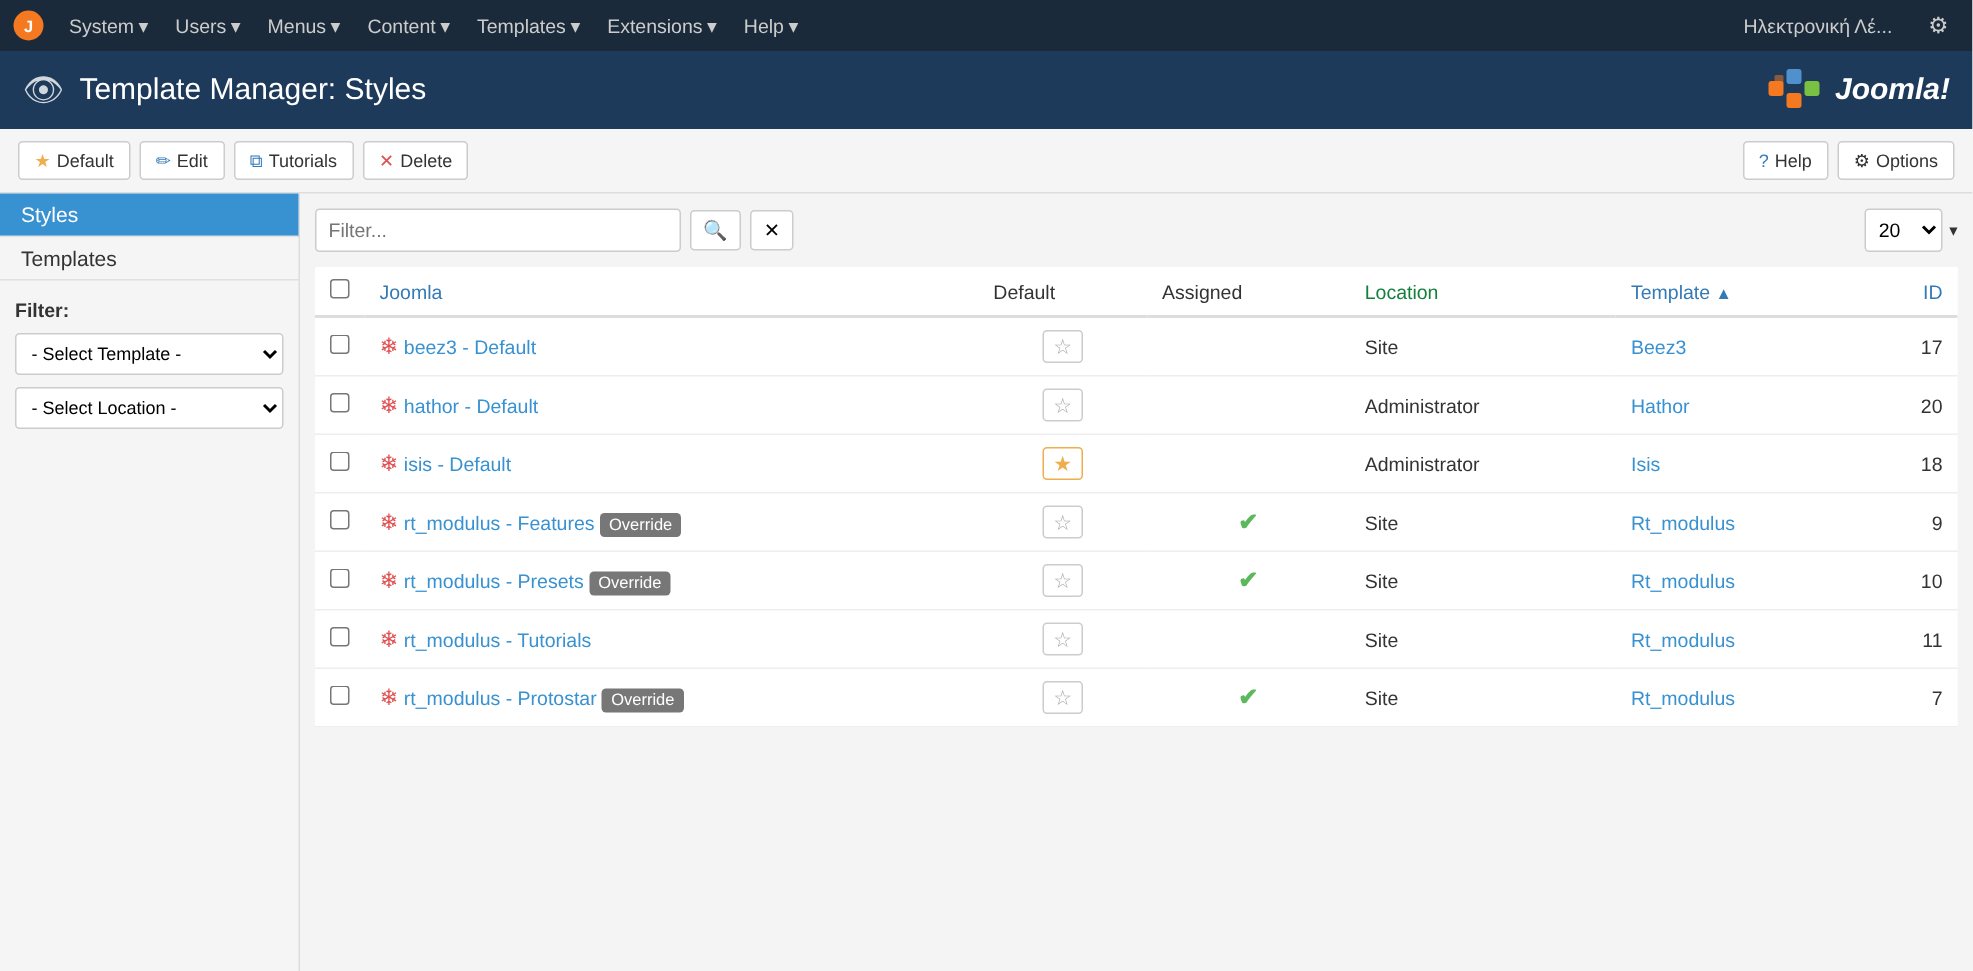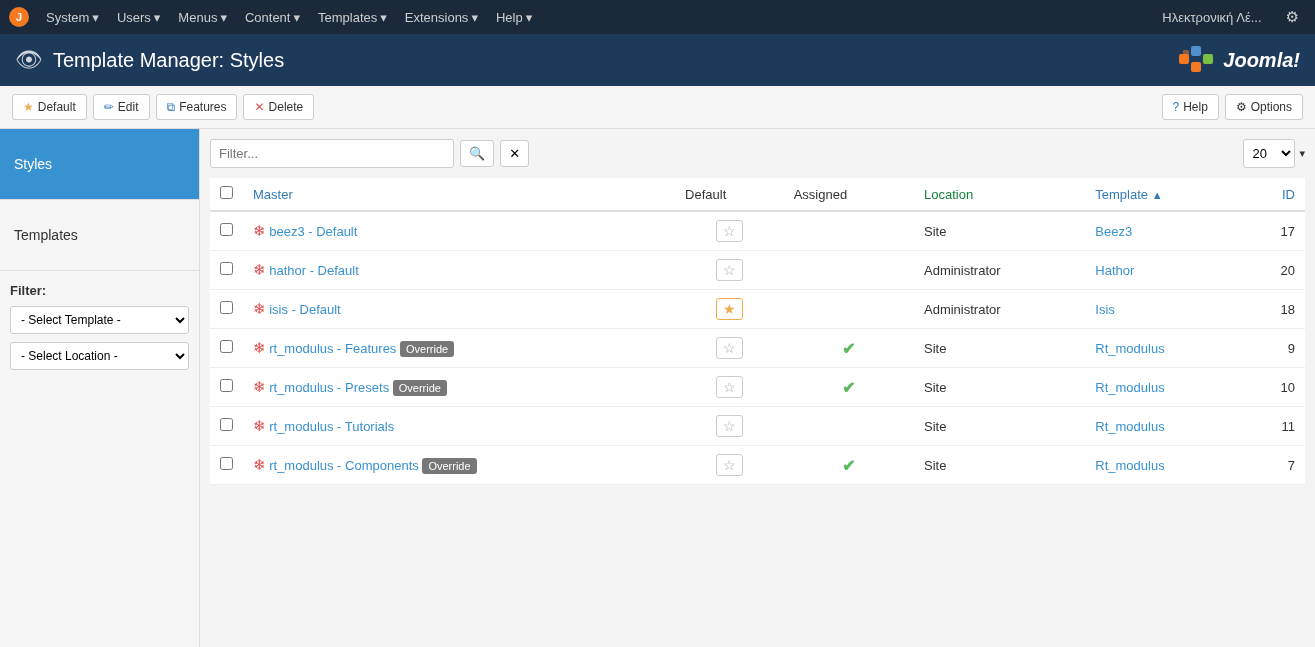--- a/index.html
+++ b/index.html
@@ -65,21 +65,21 @@
     }
 
     
     .sidebar {
       width: 200px;
       background: #f5f5f5;
       border-right: 1px solid #ddd;
       min-height: 520px;
     }
     .sidebar-item {
-      padding: 27px 14px;
+      padding: 6px 14px;
       font-size: 14px;
       cursor: pointer;
       border-bottom: 1px solid #e0e0e0;
     }
     .sidebar-item.active {
       background: #3891d0;
       color: #fff;
     }
 
     .filter-section { padding: 12px 10px 6px 10px; }
@@ -220,21 +220,21 @@
     <button class="btn btn-default">
       <span style="color:#f0ad4e;">★</span>
       <span>Default</span>
     </button>
     <button class="btn btn-default">
       <span style="color:#337ab7;">✏</span>
       <span>Edit</span>
     </button>
     <button class="btn btn-default">
       <span style="color:#337ab7;">⧉</span>
-      <span>Features</span>
+      <span>Tutorials</span>
     </button>
     <button class="btn btn-danger">
       <span style="color:#d9534f;">✕</span>
       <span>Delete</span>
     </button>
   </div>
   <div class="toolbar-right">
     <button class="btn btn-default">
       <span style="color:#337ab7;">?</span>
       <span>Help</span>
@@ -289,21 +289,21 @@
           <option>5</option><option>10</option><option>15</option><option selected="">20</option><option>25</option><option>30</option><option>50</option><option>100</option><option>All</option>
         </select>
         <span style="font-size:11px;">▾</span>
       </div>
     </div>
 
     <table>
       <thead>
         <tr>
           <th style="width:30px;"><input type="checkbox" style=""></th>
-          <th style="color:#337ab7;cursor:pointer;"><span>Master</span></th>
+          <th style="color:#337ab7;cursor:pointer;"><span>Joomla</span></th>
           <th style="color:#333;"><span>Default</span></th>
           <th style="color:#333;"><span>Assigned</span></th>
           <th style="color:#15803d;"><span>Location</span></th>
           <th style="color:#337ab7;cursor:pointer;">
             <span>Template</span>
             <span class="sort-indicator"> ▲</span>
           </th>
           <th style="color:#337ab7;text-align:right;"><span>ID</span></th>
         </tr>
       </thead>
@@ -395,21 +395,21 @@
       </td>
       <td style="text-align:center;"></td>
       <td class="location-col">Site</td>
       <td><a class="template-link">Rt_modulus</a></td>
       <td class="id-col">11</td>
     </tr>
           <tr>
       <td><input type="checkbox" class="cb" style=""></td>
       <td>
         <span style="color:#e05050;font-size:15px;">❄</span>
-        <a class="style-link">rt_modulus - Components</a>
+        <a class="style-link">rt_modulus - Protostar</a>
         <span class="badge-override">Override</span>
       </td>
       <td style="text-align:center;">
         <button class="star-btn">☆</button>
       </td>
       <td style="text-align:center;"><span class="check-icon">✔</span></td>
       <td class="location-col">Site</td>
       <td><a class="template-link">Rt_modulus</a></td>
       <td class="id-col">7</td>
     </tr>

